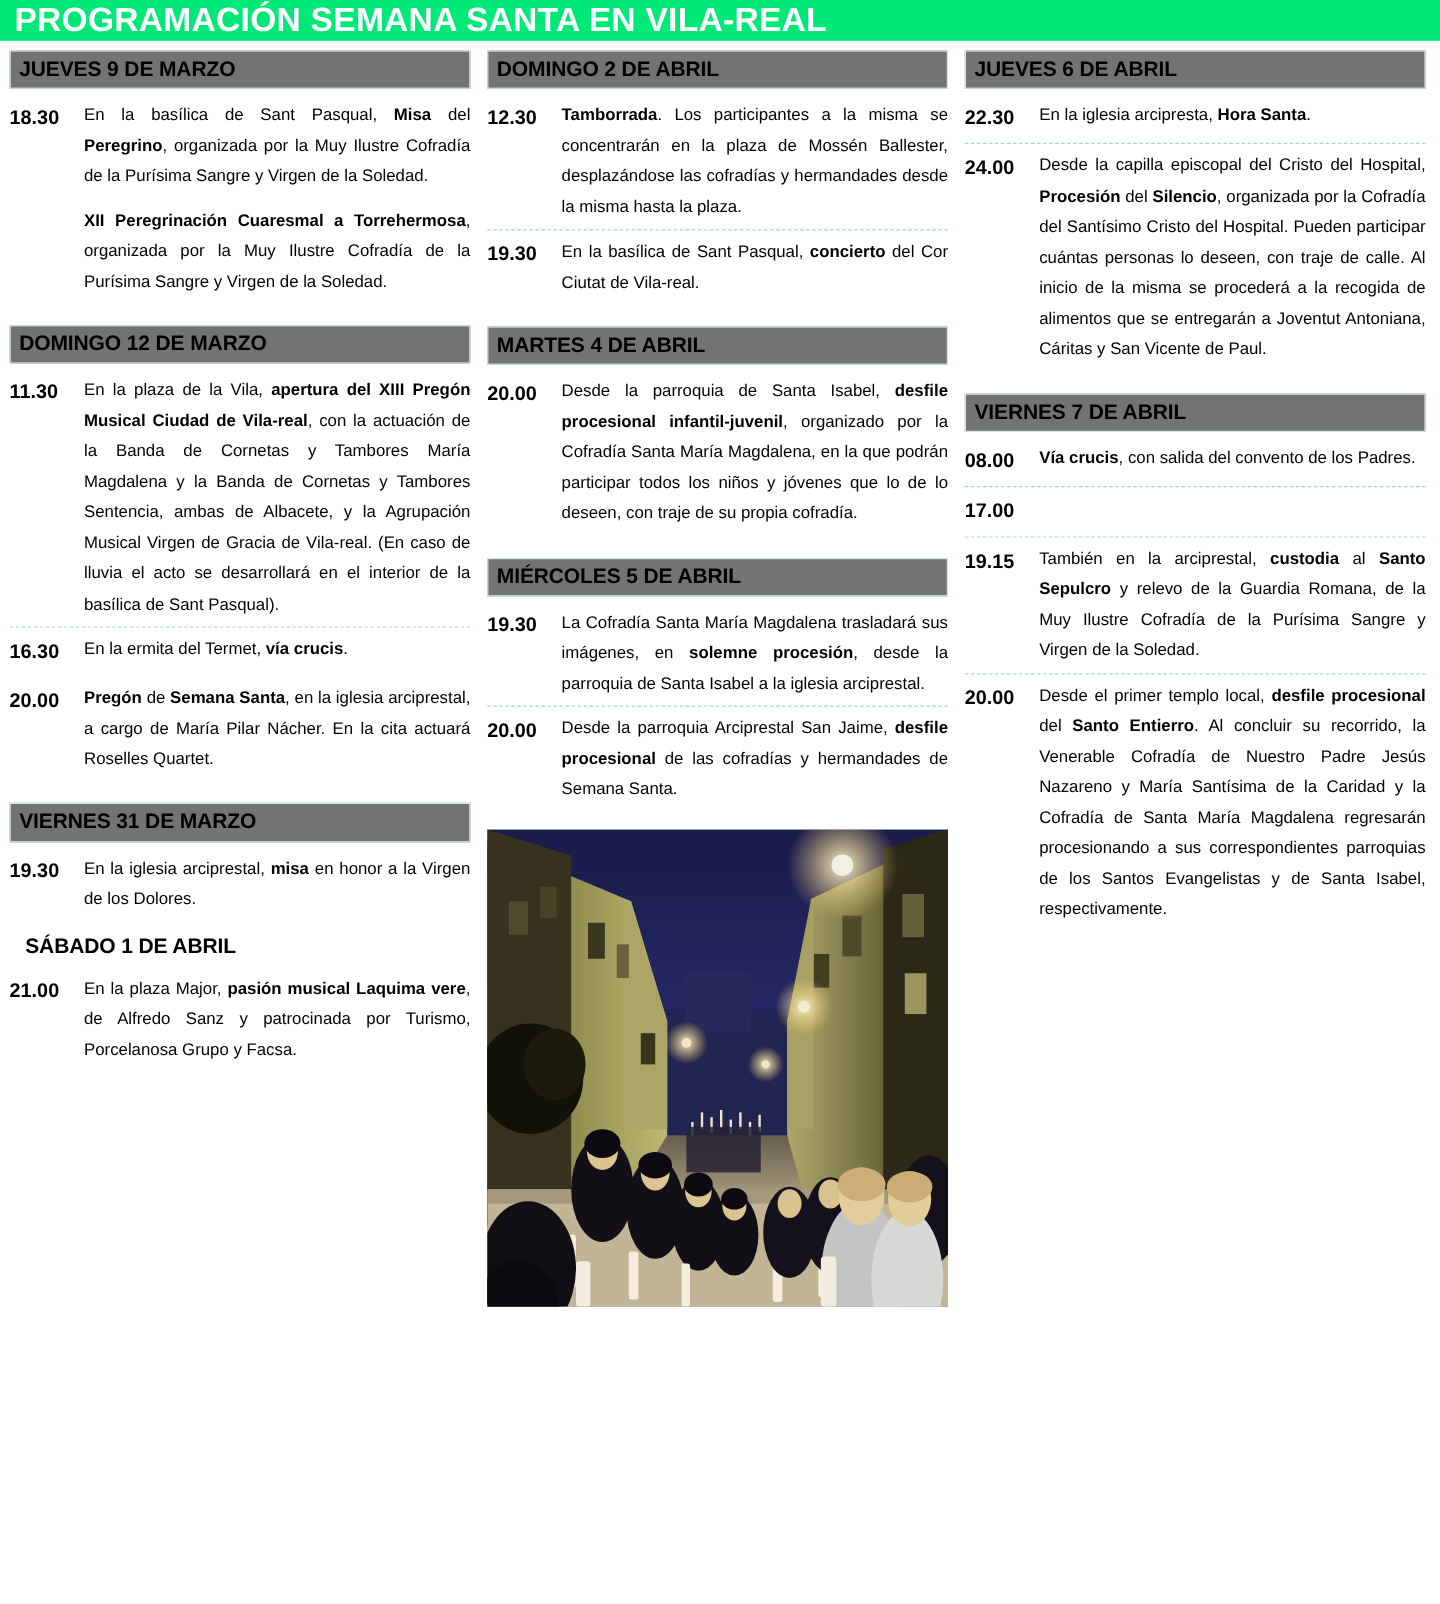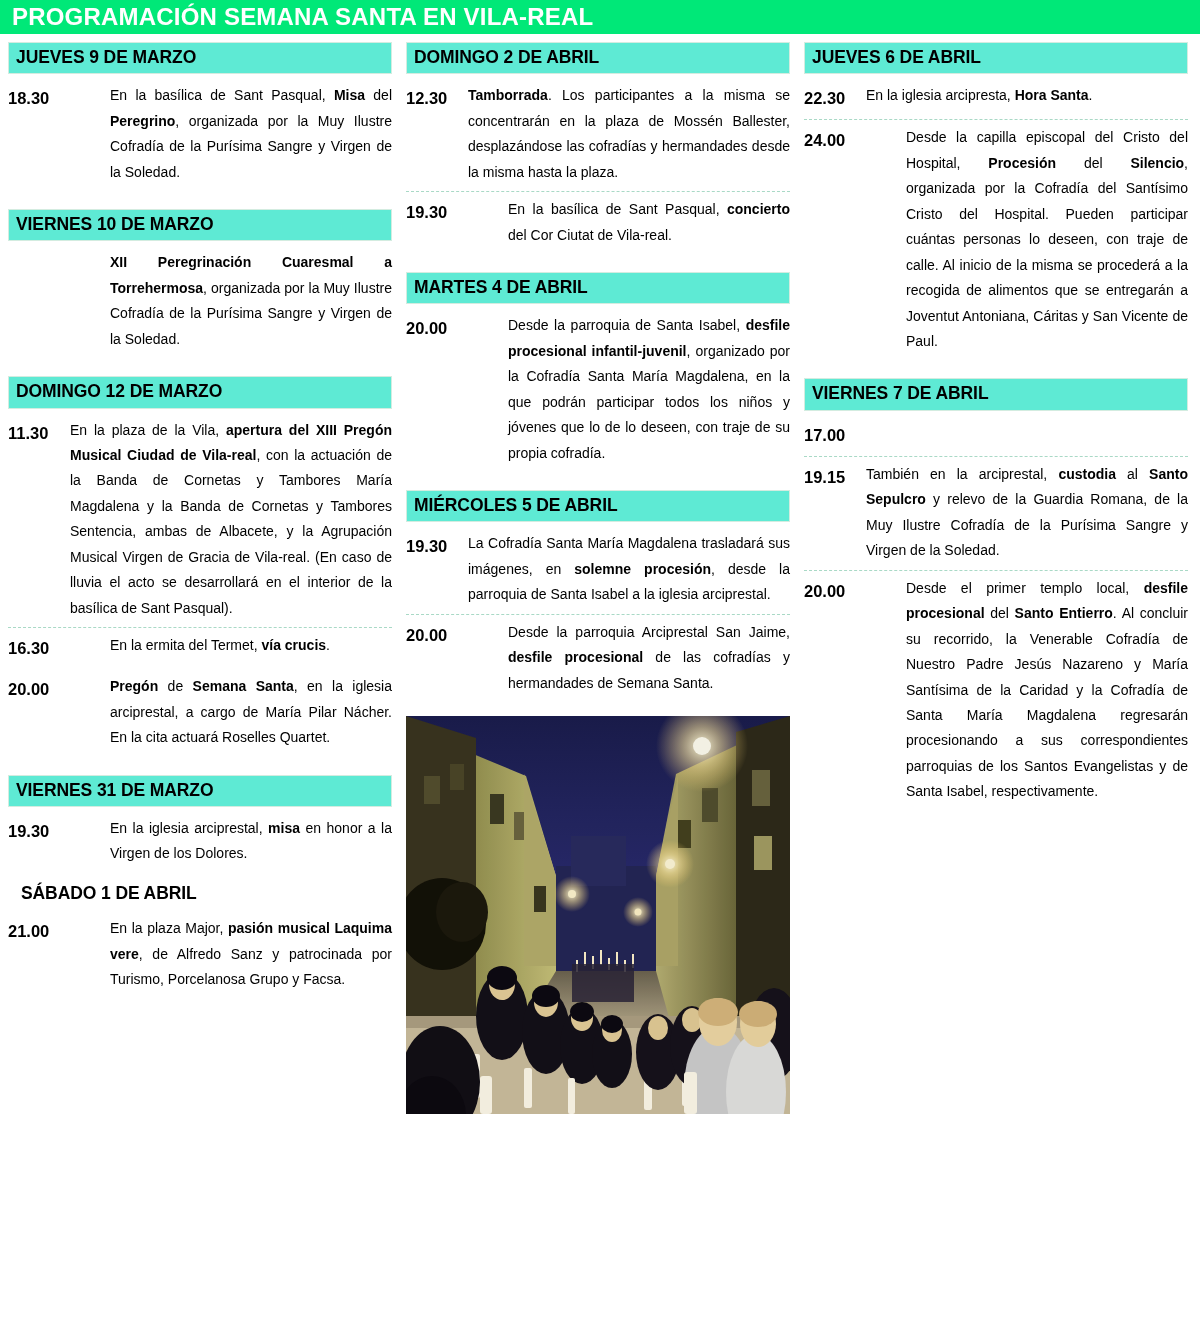--- a/index.html
+++ b/index.html
@@ -19,42 +19,42 @@
     background: #00e878;
     height: 34px;
     display: flex;
     align-items: center;
     padding: 0 12px;
     margin-bottom: 8px;
   }
   .banner-title {
     color: #ffffff;
     font-weight: bold;
-    font-size: 24px;
+    font-size: 28px;
     letter-spacing: 0.2px;
     white-space: nowrap;
     line-height: 1;
   }
 
   
   .columns {
     display: flex;
     width: 1200px;
     align-items: flex-start;
     padding: 0 8px 0 8px;
     gap: 14px;
   }
   .col {
     width: 384px;
     flex: 0 0 384px;
   }
 
   
   .day-head {
-    background: #5eead4;
+    background: #737373;
     border: 1px solid #d3ece0;
     padding: 5px 7px 6px 7px;
     margin-bottom: 4px;
     margin-top: 18px;
   }
   .col > .day-block:first-child > .day-head { margin-top: 0; }
   .day-head-plain {
     background: transparent;
     border: none;
     padding: 5px 0 6px 0;
@@ -69,21 +69,21 @@
     letter-spacing: -0.1px;
   }
 
   
   .entry {
     display: flex;
     align-items: flex-start;
     padding: 5px 0 6px 0;
     border-bottom: 1px dashed #a9d9c6;
   }
-  .entry.last { border-bottom: none; gap: 40px; }
+  .entry.last { border-bottom: none; }
   .entry-time {
     flex: 0 0 62px;
     font-weight: bold;
     font-size: 16.5px;
     line-height: 1.82;
     white-space: nowrap;
   }
   .entry-text {
     flex: 1 1 auto;
     font-size: 14px;
@@ -119,23 +119,20 @@
       <div class="day-block">
         <div class="day-head">
           <div class="day-head-label">JUEVES 9 DE MARZO</div>
         </div>
         <div class="entry last">
           <div class="entry-time">18.30</div>
           <div class="entry-text">En la basílica de Sant Pasqual, <b>Misa</b> del <b>Peregrino</b>, organizada por la Muy Ilustre Cofradía de la Purísima Sangre y Virgen de la Soledad.</div>
         </div>
       </div>
       <div class="day-block">
-        <div class="day-head">
-          <div class="day-head-label">VIERNES 10 DE MARZO</div>
-        </div>
         <div class="entry last">
           <div class="entry-time"></div>
           <div class="entry-text"><b>XII Peregrinación Cuaresmal a Torrehermosa</b>, organizada por la Muy Ilustre Cofradía de la Purísima Sangre y Virgen de la Soledad.</div>
         </div>
       </div>
       <div class="day-block">
         <div class="day-head">
           <div class="day-head-label">DOMINGO 12 DE MARZO</div>
         </div>
         <div class="entry">
@@ -359,20 +356,24 @@
         <div class="entry last">
           <div class="entry-time">24.00</div>
           <div class="entry-text">Desde la capilla episcopal del Cristo del Hospital, <b>Procesión</b> del <b>Silencio</b>, organizada por la Cofradía del Santísimo Cristo del Hospital. Pueden participar cuántas personas lo deseen, con traje de calle. Al inicio de la misma se procederá a la recogida de alimentos que se entregarán a Joventut Antoniana, Cáritas y San Vicente de Paul.</div>
         </div>
       </div>
       <div class="day-block">
         <div class="day-head">
           <div class="day-head-label">VIERNES 7 DE ABRIL</div>
         </div>
         <div class="entry">
+          <div class="entry-time">08.00</div>
+          <div class="entry-text"><b>Vía crucis</b>, con salida del convento de los Padres.</div>
+        </div>
+        <div class="entry">
           <div class="entry-time">17.00</div>
         </div>
         <div class="entry">
           <div class="entry-time">19.15</div>
           <div class="entry-text">También en la arciprestal, <b>custodia</b> al <b>Santo Sepulcro</b> y relevo de la Guardia Romana, de la Muy Ilustre Cofradía de la Purísima Sangre y Virgen de la Soledad.</div>
         </div>
         <div class="entry last">
           <div class="entry-time">20.00</div>
           <div class="entry-text">Desde el primer templo local, <b>desfile procesional</b> del <b>Santo Entierro</b>. Al concluir su recorrido, la Venerable Cofradía de Nuestro Padre Jesús Nazareno y María Santísima de la Caridad y la Cofradía de Santa María Magdalena regresarán procesionando a sus correspondientes parroquias de los Santos Evangelistas y de Santa Isabel, respectivamente.</div>
         </div>

